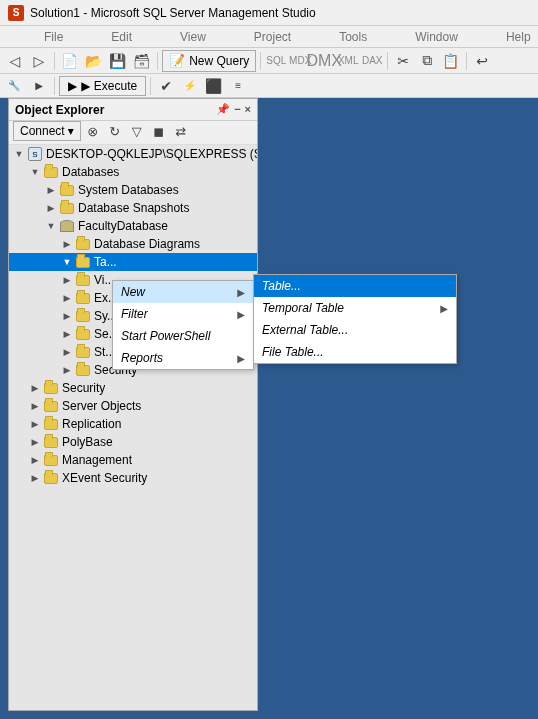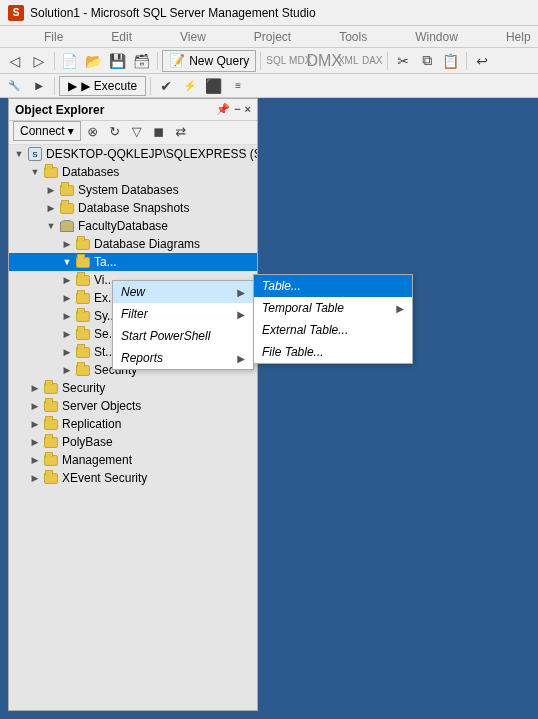--- a/index.html
+++ b/index.html
@@ -263,21 +263,21 @@
       background: #fff;
       border: 1px solid #ababab;
       box-shadow: 2px 2px 5px rgba(0,0,0,0.2);
       z-index: 100;
       font-size: 12px;
     }
     .context-menu-2 {
       position: absolute;
       top: 274px;
       left: 253px;
-      width: 160px;
+      width: 204px;
       background: #fff;
       border: 1px solid #ababab;
       box-shadow: 2px 2px 5px rgba(0,0,0,0.2);
       z-index: 101;
       font-size: 12px;
     }
     .cm-item {
       display: flex;
       align-items: center;
       height: 22px;

